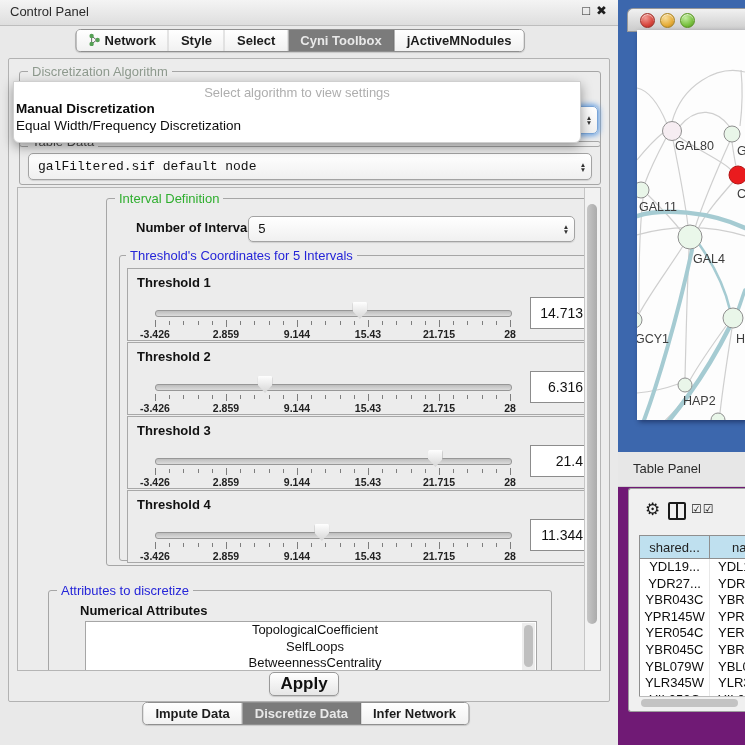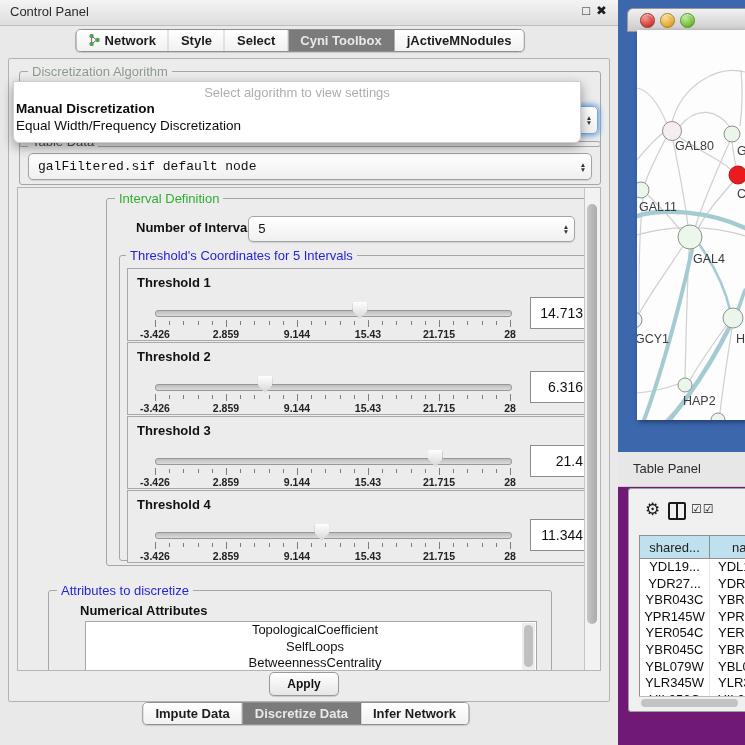--- a/index.html
+++ b/index.html
@@ -74,21 +74,21 @@
     border:1px solid #8c8c8c;font-size:14px;color:#111;display:flex;align-items:center;
     justify-content:flex-end;padding-right:5px;}
   
   .listbox{position:absolute;background:#ffffff;border:1px solid #a6a6a6;overflow:hidden;}
   .list-item{padding:1px 0 1px 8px;font-size:13px;line-height:14.5px;color:#111;white-space:nowrap;}
   .list-vscroll{position:absolute;right:1px;top:1px;width:13px;height:calc(100% - 2px);background:#ededed;}
   .list-vthumb{position:absolute;left:2px;top:2px;width:9px;height:42px;border-radius:5px;background:#bfbfbf;}
   
   .apply-btn{position:absolute;left:260px;top:613px;width:68px;height:22px;
     background:linear-gradient(#ffffff,#e6e6e6);border:1px solid #999;border-radius:5px;
-    font-size:12px;font-weight:bold;color:#111;display:flex;align-items:center;justify-content:center;
+    font-size:17px;font-weight:bold;color:#111;display:flex;align-items:center;justify-content:center;
     box-shadow:0 1px 1px rgba(0,0,0,.15);}
   
   #right-col{position:absolute;left:618px;top:0;width:127px;height:745px;background:#701a75;}
   .blue-frame{position:absolute;left:0;top:0;width:127px;height:452px;background:#3c67ad;}
   .mac-titlebar{position:absolute;left:9px;top:8px;width:118px;height:22px;
     background:linear-gradient(#f1f1f1,#cbcbcb);border:1px solid #989898;border-right:none;
     border-radius:6px 0 0 0;}
   .tlight{position:absolute;top:4px;width:13px;height:13px;border-radius:50%;
     box-shadow:inset 0 1px 1px rgba(255,255,255,.7);}
   .tl-red{left:12px;background:radial-gradient(circle at 35% 30%,#f09a93,#d8463d 60%,#a8271f);border:1px solid #9c2d26;}

